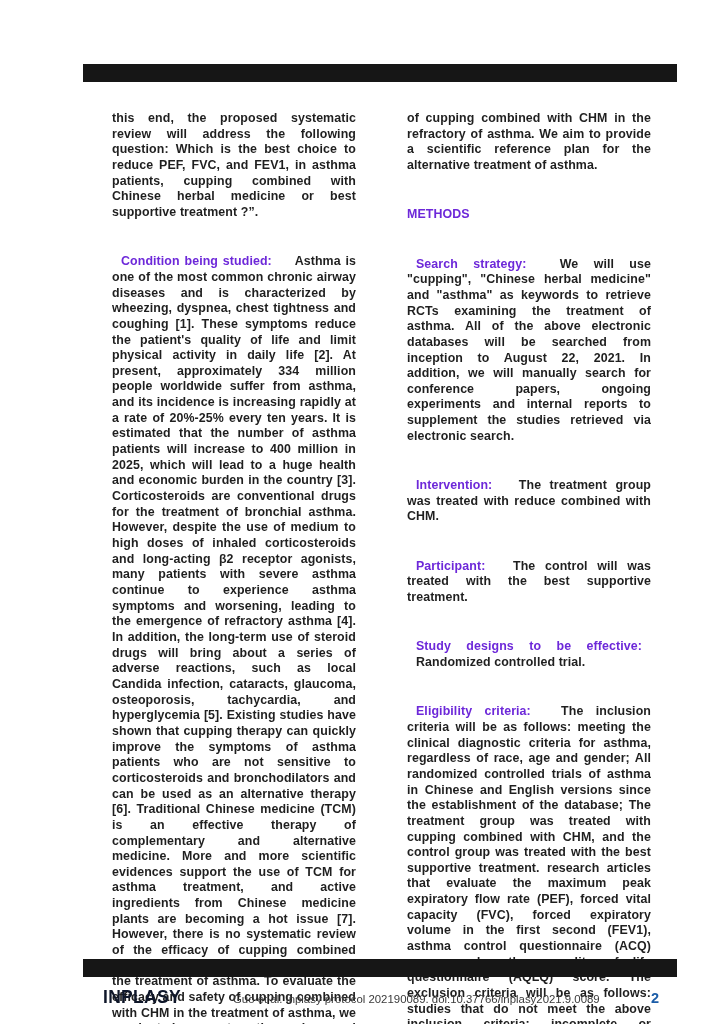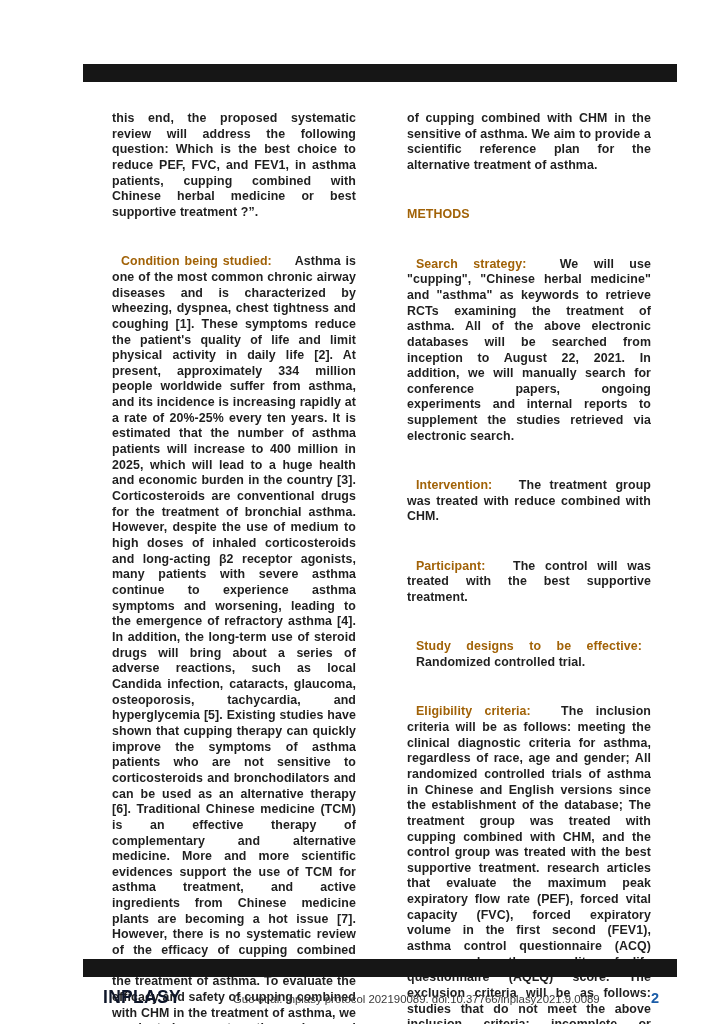--- a/index.html
+++ b/index.html
@@ -33,21 +33,21 @@
     width: 289px;
     font-size: 12.4px;
     line-height: 15.65px;
     font-weight: 700;
     color: #1f1f1f;
     text-align: justify;
     letter-spacing: 0.1px;
   }
   .col p { margin: 0; }
   .col p + p { margin-top: 15.65px; }
-  .sec-label, .heading { color: #a16207; }
+  .sec-label, .heading { color: #6d28d9; }
   .footer-row {
     position: absolute;
     left: 67px;
     top: 951px;
     width: 592px;
     display: flex;
     align-items: baseline;
   }
   .brand {
     font-size: 17.5px;
@@ -97,21 +97,21 @@
   <div class="rule rule-top"></div>
 
   <div class="content">
 
     <div class="col">
       <p>this end, the proposed systematic review will address the following question: Which is the best choice to reduce PEF, FVC, and FEV1, in asthma patients, cupping combined with Chinese herbal medicine or best supportive treatment ?”.</p>
       <p><span class="sec-label">Condition being studied:</span> <span>Asthma is one of the most common chronic airway diseases and is characterized by wheezing, dyspnea, chest tightness and coughing [1]. These symptoms reduce the patient's quality of life and limit physical activity in daily life [2]. At present, approximately 334 million people worldwide suffer from asthma, and its incidence is increasing rapidly at a rate of 20%-25% every ten years. It is estimated that the number of asthma patients will increase to 400 million in 2025, which will lead to a huge health and economic burden in the country [3]. Corticosteroids are conventional drugs for the treatment of bronchial asthma. However, despite the use of medium to high doses of inhaled corticosteroids and long-acting β2 receptor agonists, many patients with severe asthma continue to experience asthma symptoms and worsening, leading to the emergence of refractory asthma [4]. In addition, the long-term use of steroid drugs will bring about a series of adverse reactions, such as local Candida infection, cataracts, glaucoma, osteoporosis, tachycardia, and hyperglycemia [5]. Existing studies have shown that cupping therapy can quickly improve the symptoms of asthma patients who are not sensitive to corticosteroids and bronchodilators and can be used as an alternative therapy [6]. Traditional Chinese medicine (TCM) is an effective therapy of complementary and alternative medicine. More and more scientific evidences support the use of TCM for asthma treatment, and active ingredients from Chinese medicine plants are becoming a hot issue [7]. However, there is no systematic review of the efficacy of cupping combined with Chinese herbal medicine (CHM) in the treatment of asthma. To evaluate the efficacy and safety of cupping combined with CHM in the treatment of asthma, we conducted a systematic review and meta-analysis of published randomized clinical trials (RCTs)</span></p>
     </div>
 
     <div class="col">
-      <p>of cupping combined with CHM in the sensitive of asthma. We aim to provide a scientific reference plan for the alternative treatment of asthma.</p>
+      <p>of cupping combined with CHM in the refractory of asthma. We aim to provide a scientific reference plan for the alternative treatment of asthma.</p>
       <p class="heading">METHODS</p>
       <p><span class="sec-label">Search strategy:</span> <span>We will use "cupping", "Chinese herbal medicine" and "asthma" as keywords to retrieve RCTs examining the treatment of asthma. All of the above electronic databases will be searched from inception to August 22, 2021. In addition, we will manually search for conference papers, ongoing experiments and internal reports to supplement the studies retrieved via electronic search.</span></p>
       <p><span class="sec-label">Intervention:</span> <span>The treatment group was treated with reduce combined with CHM.</span></p>
       <p><span class="sec-label">Participant:</span> <span>The control will was treated with the best supportive treatment.</span></p>
       <p><span class="sec-label">Study designs to be effective:</span> <span>Randomized controlled trial.</span></p>
       <p><span class="sec-label">Eligibility criteria:</span> <span>The inclusion criteria will be as follows: meeting the clinical diagnostic criteria for asthma, regardless of race, age and gender; All randomized controlled trials of asthma in Chinese and English versions since the establishment of the database; The treatment group was treated with cupping combined with CHM, and the control group was treated with the best supportive treatment. research articles that evaluate the maximum peak expiratory flow rate (PEF), forced vital capacity (FVC), forced expiratory volume in the first second (FEV1), asthma control questionnaire (ACQ) score, and asthma quality of life questionnaire (AQLQ) score. The exclusion criteria will be as follows: studies that do not meet the above inclusion criteria; incomplete or incorrectly researched data; patients with asthma who have other diseases or serious complications; case reports, comments or</span></p>
     </div>
 
   </div>
 

